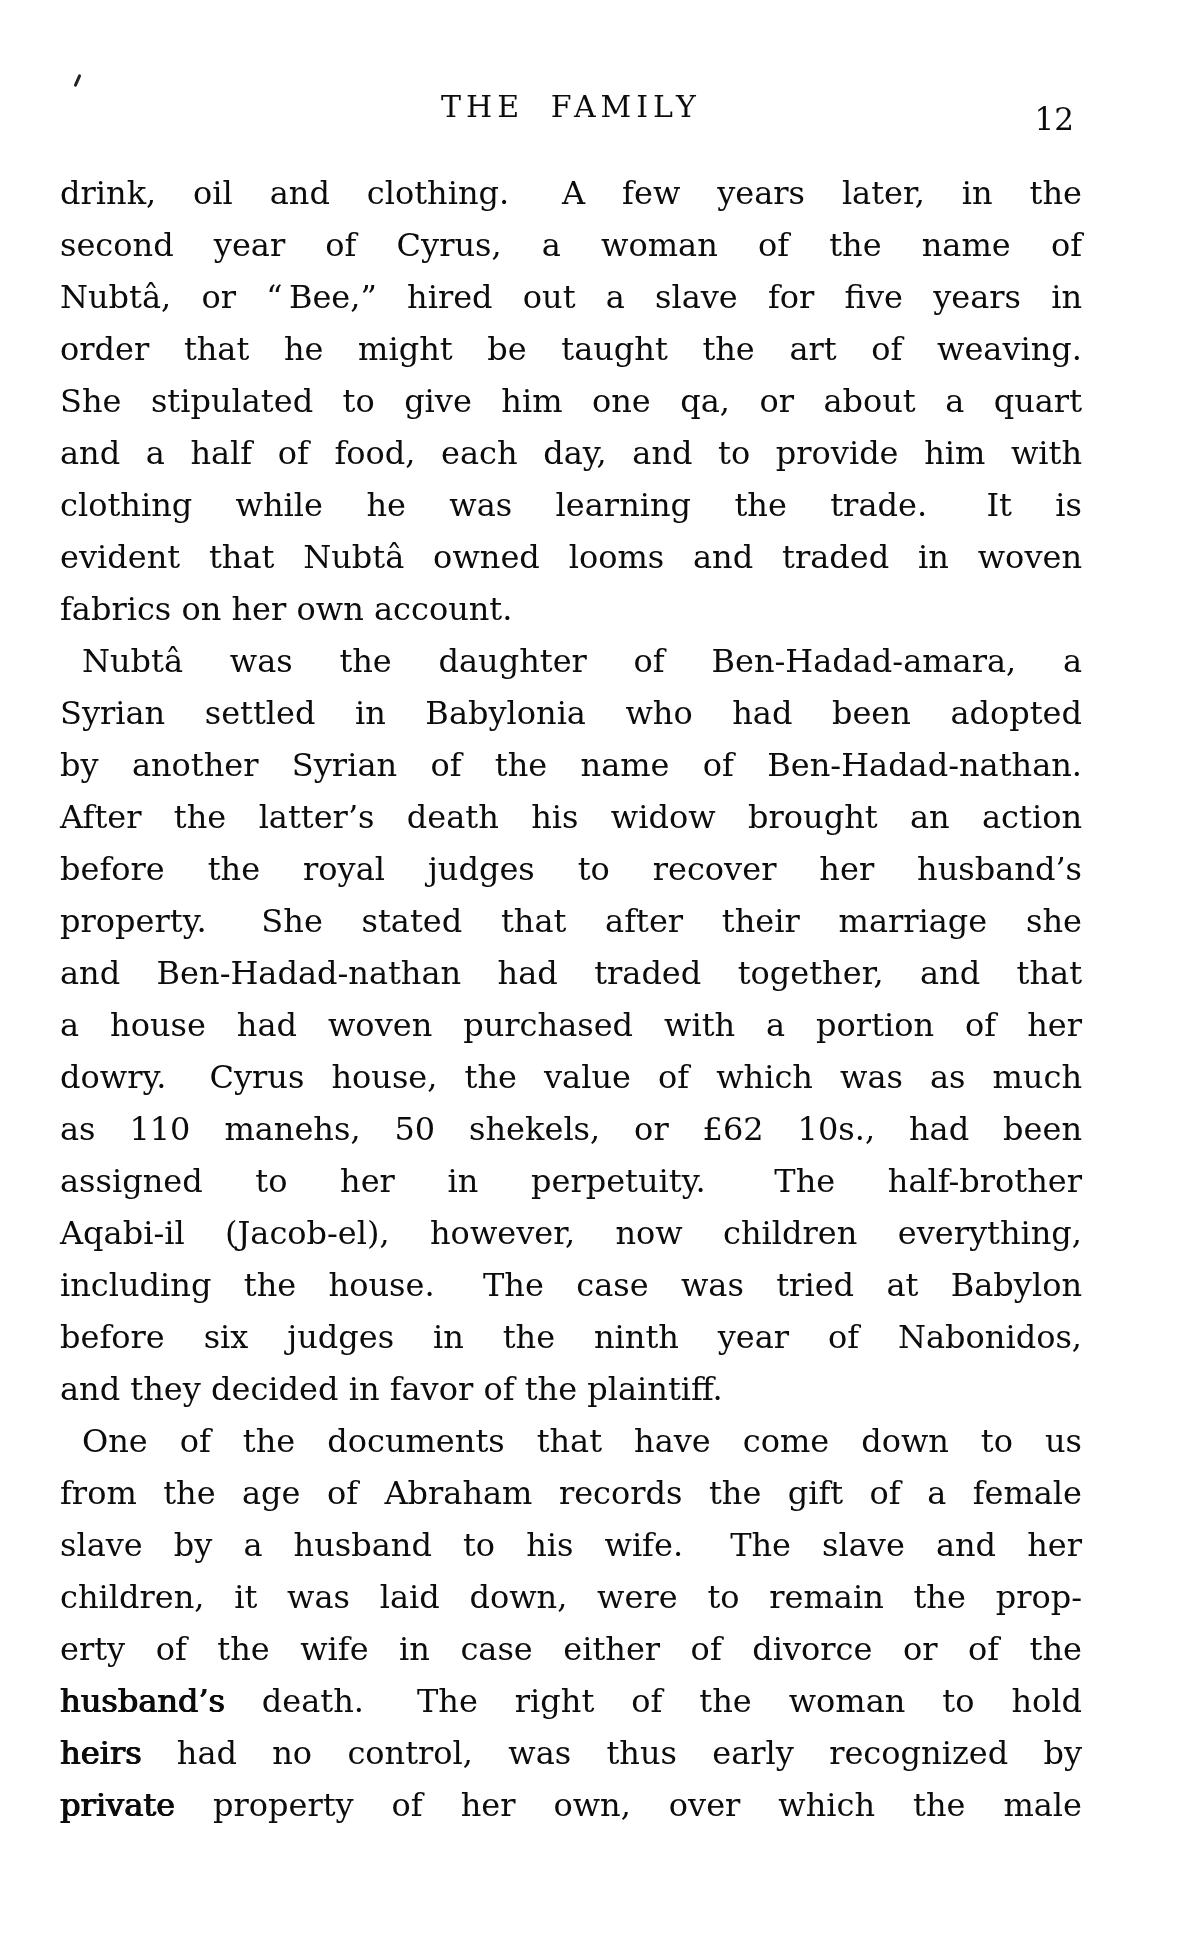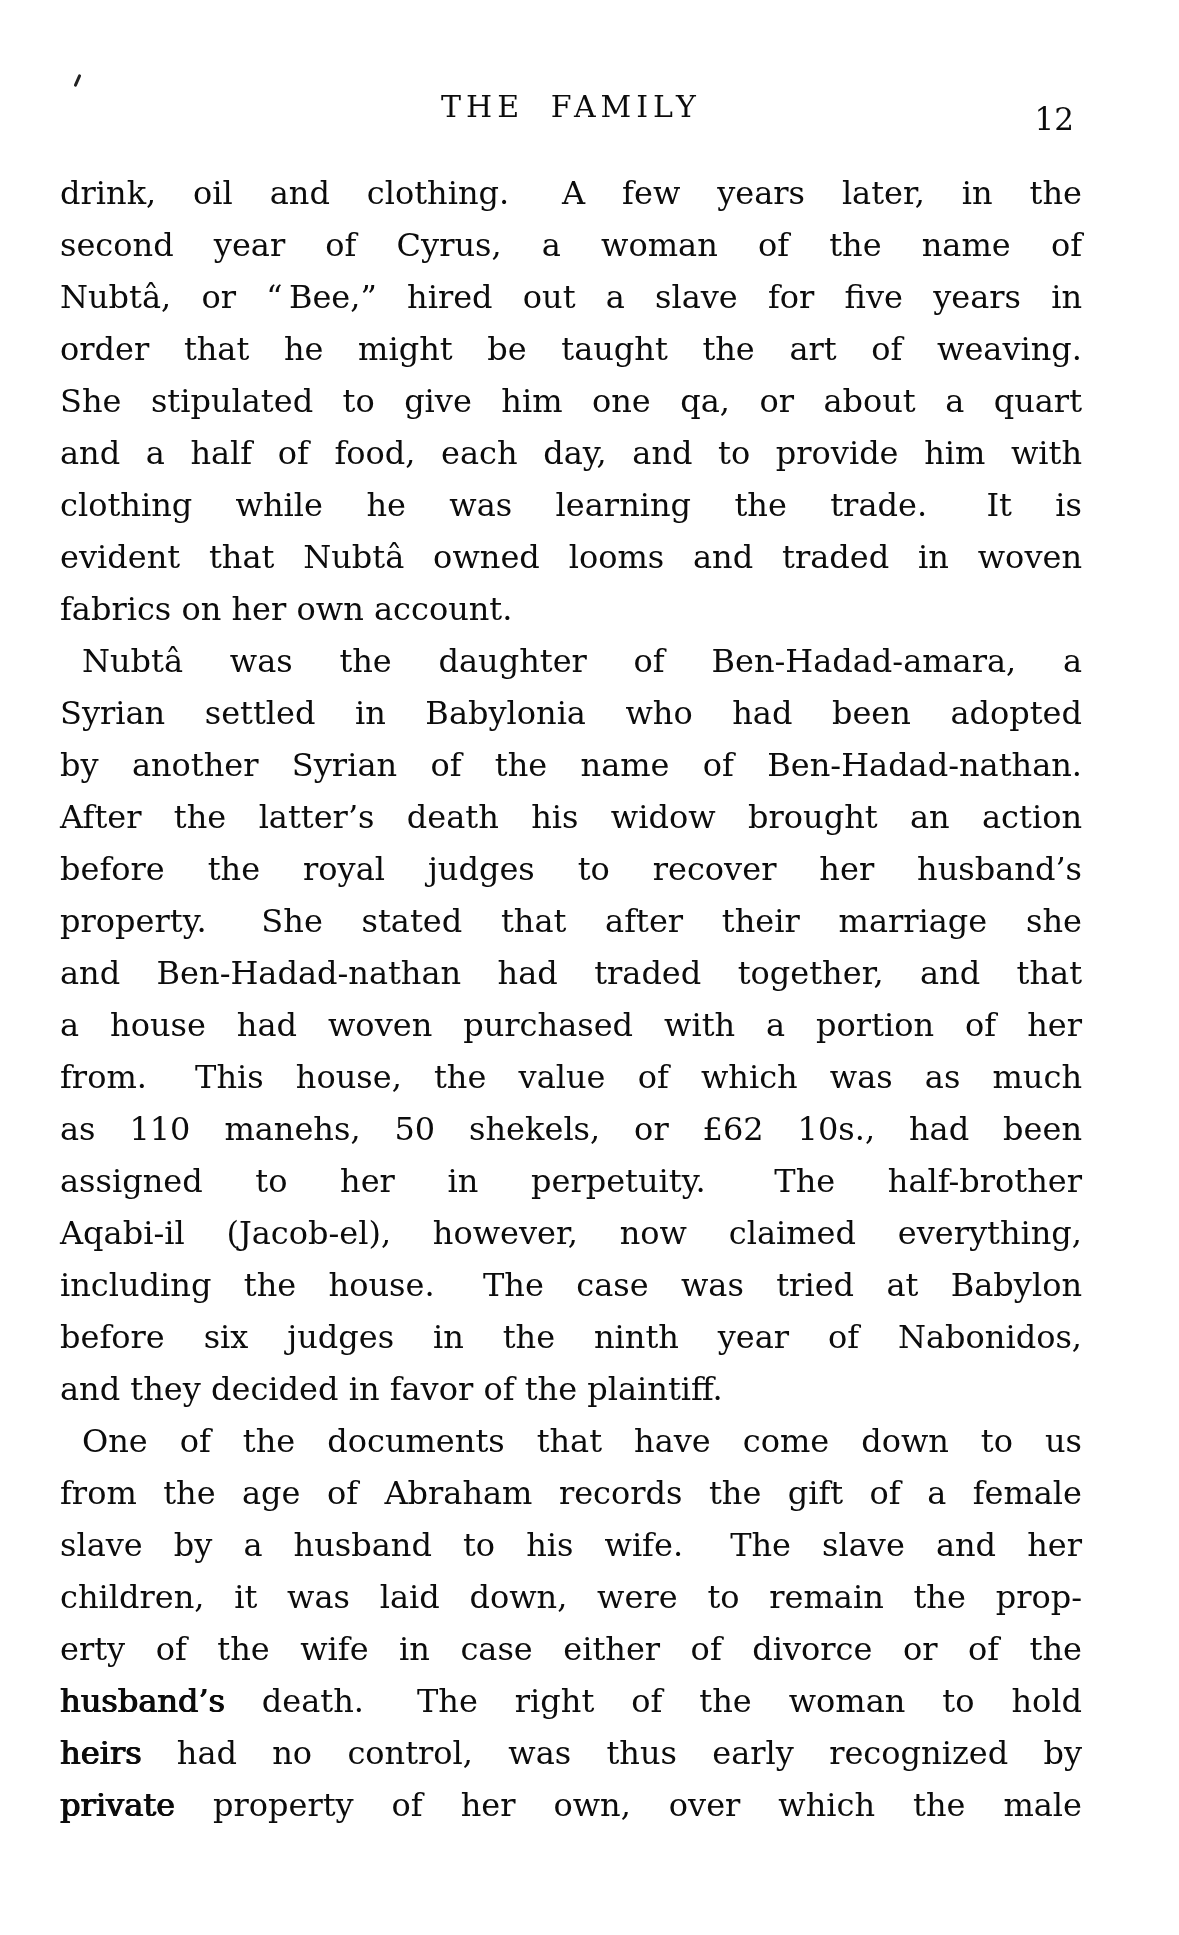--- a/index.html
+++ b/index.html
@@ -95,24 +95,24 @@
       </div>
       <div class="paragraph">
         <div class="line indent">Nubtâ was the daughter of Ben-Hadad-amara, a</div>
         <div class="line"><span>Syrian </span><span class="italic">settled</span><span> in Babylonia who had been adopted</span></div>
         <div class="line">by another Syrian of the name of Ben-Hadad-nathan.</div>
         <div class="line">After the latter’s death his widow brought an action</div>
         <div class="line">before the royal judges to recover her husband’s</div>
         <div class="line">property.  She stated that after their marriage she</div>
         <div class="line">and Ben-Hadad-nathan had traded together, and that</div>
         <div class="line">a house had woven purchased with a portion of her</div>
-        <div class="line">from.  This house, the value of which was as much</div>
+        <div class="line">dowry.  Cyrus house, the value of which was as much</div>
         <div class="line">as 110 manehs, 50 shekels, or £62 10s., had been</div>
         <div class="line">assigned to her in perpetuity.  The half-brother</div>
-        <div class="line">Aqabi-il (Jacob-el), however, now claimed everything,</div>
+        <div class="line">Aqabi-il (Jacob-el), however, now children everything,</div>
         <div class="line">including the house.  The case was tried at Babylon</div>
         <div class="line">before six judges in the ninth year of Nabonidos,</div>
         <div class="line short">and they decided in favor of the plaintiff.</div>
       </div>
       <div class="paragraph">
         <div class="line indent">One of the documents that have come down to us</div>
         <div class="line">from the age of Abraham records the gift of a female</div>
         <div class="line">slave by a husband to his wife.  The slave and her</div>
         <div class="line">children, it was laid down, were to remain the prop-</div>
         <div class="line">erty of the wife in case either of divorce or of the</div>

